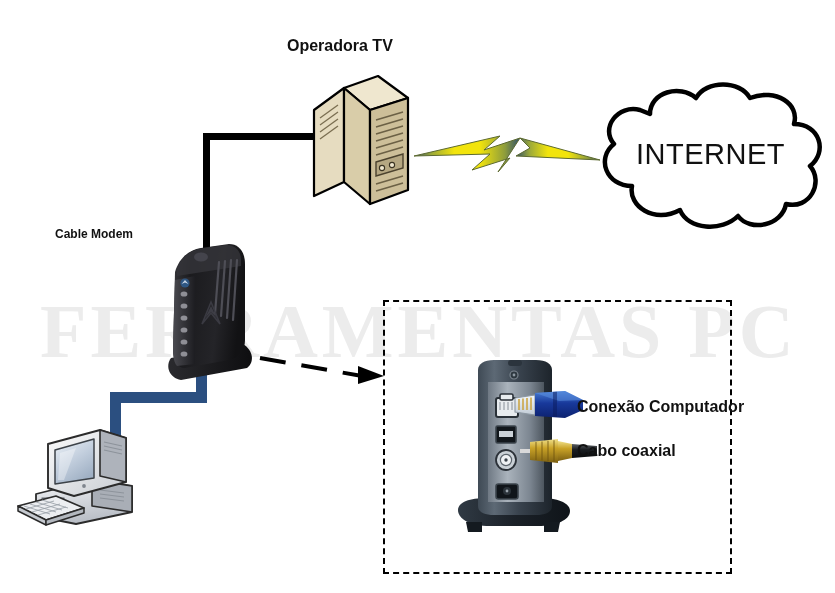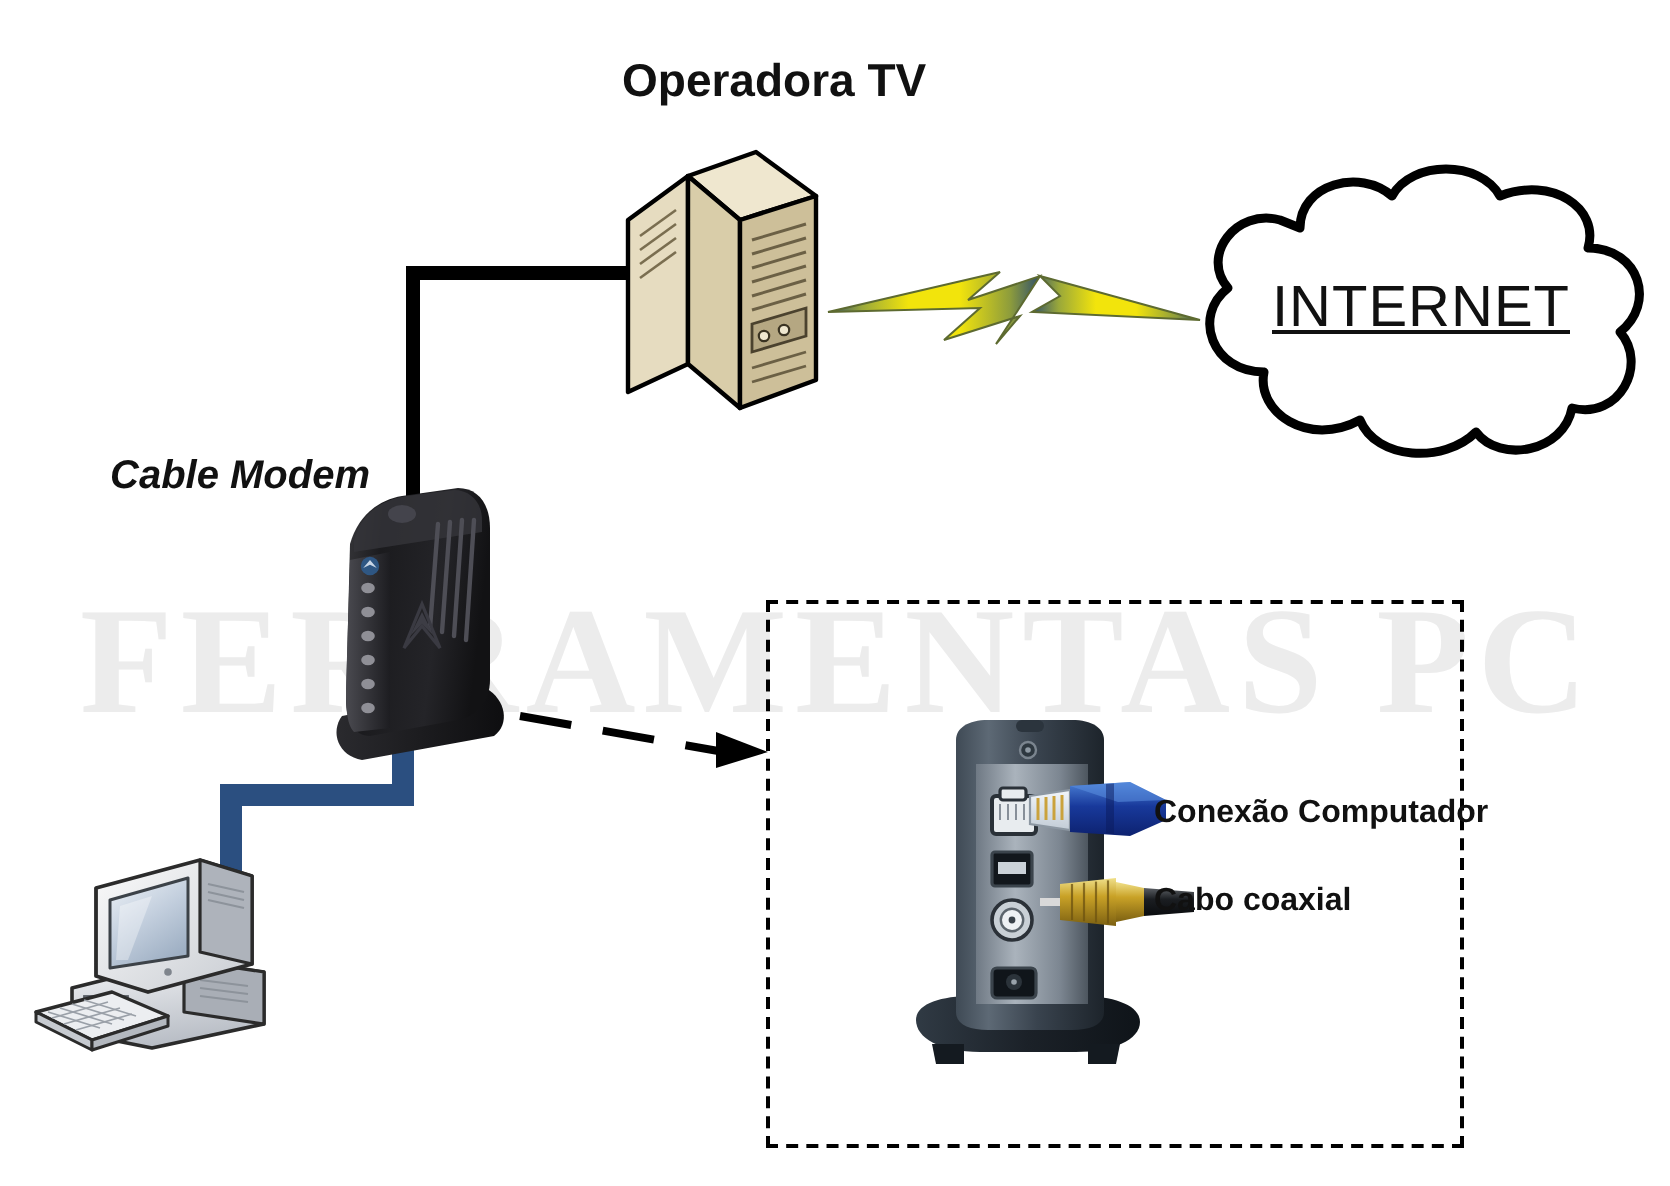--- a/index.html
+++ b/index.html
@@ -37,22 +37,22 @@
 
   
   .lbl {
     position: absolute;
     font-family: "Liberation Sans", sans-serif;
     font-weight: 700;
     color: #111111;
     white-space: nowrap;
     z-index: 30;
   }
-  #title-operadora { left: 287px; top: 27px; font-size: 23px; margin-left: 24px; }
-  #label-cable-modem { left: 55px; top: 227px; font-size: 20px; font-style: italic; }
+  #title-operadora { left: 287px; top: 37px; font-size: 16px; }
+  #label-cable-modem { left: 55px; top: 227px; font-size: 12px; }
   #detail-title { left: 418px; top: 320px; font-size: 17px; }
   #label-conexao { left: 577px; top: 398px; font-size: 16px; }
   #label-coaxial { left: 577px; top: 442px; font-size: 16px; }
 
   
   .cable {
     position: absolute;
     background: #000000;
     z-index: 5;
   }
@@ -81,21 +81,20 @@
     position: absolute;
     left: 0;
     top: 60px;
     width: 245px;
     text-align: center;
     font-family: "Liberation Sans", sans-serif;
     font-size: 29px;
     font-weight: 400;
     color: #111111;
     letter-spacing: 0.5px;
-    text-decoration: underline;
   }
 
   
   #server-wrap {
     position: absolute;
     left: 300px;
     top: 74px;
     width: 112px;
     height: 132px;
     z-index: 20;

